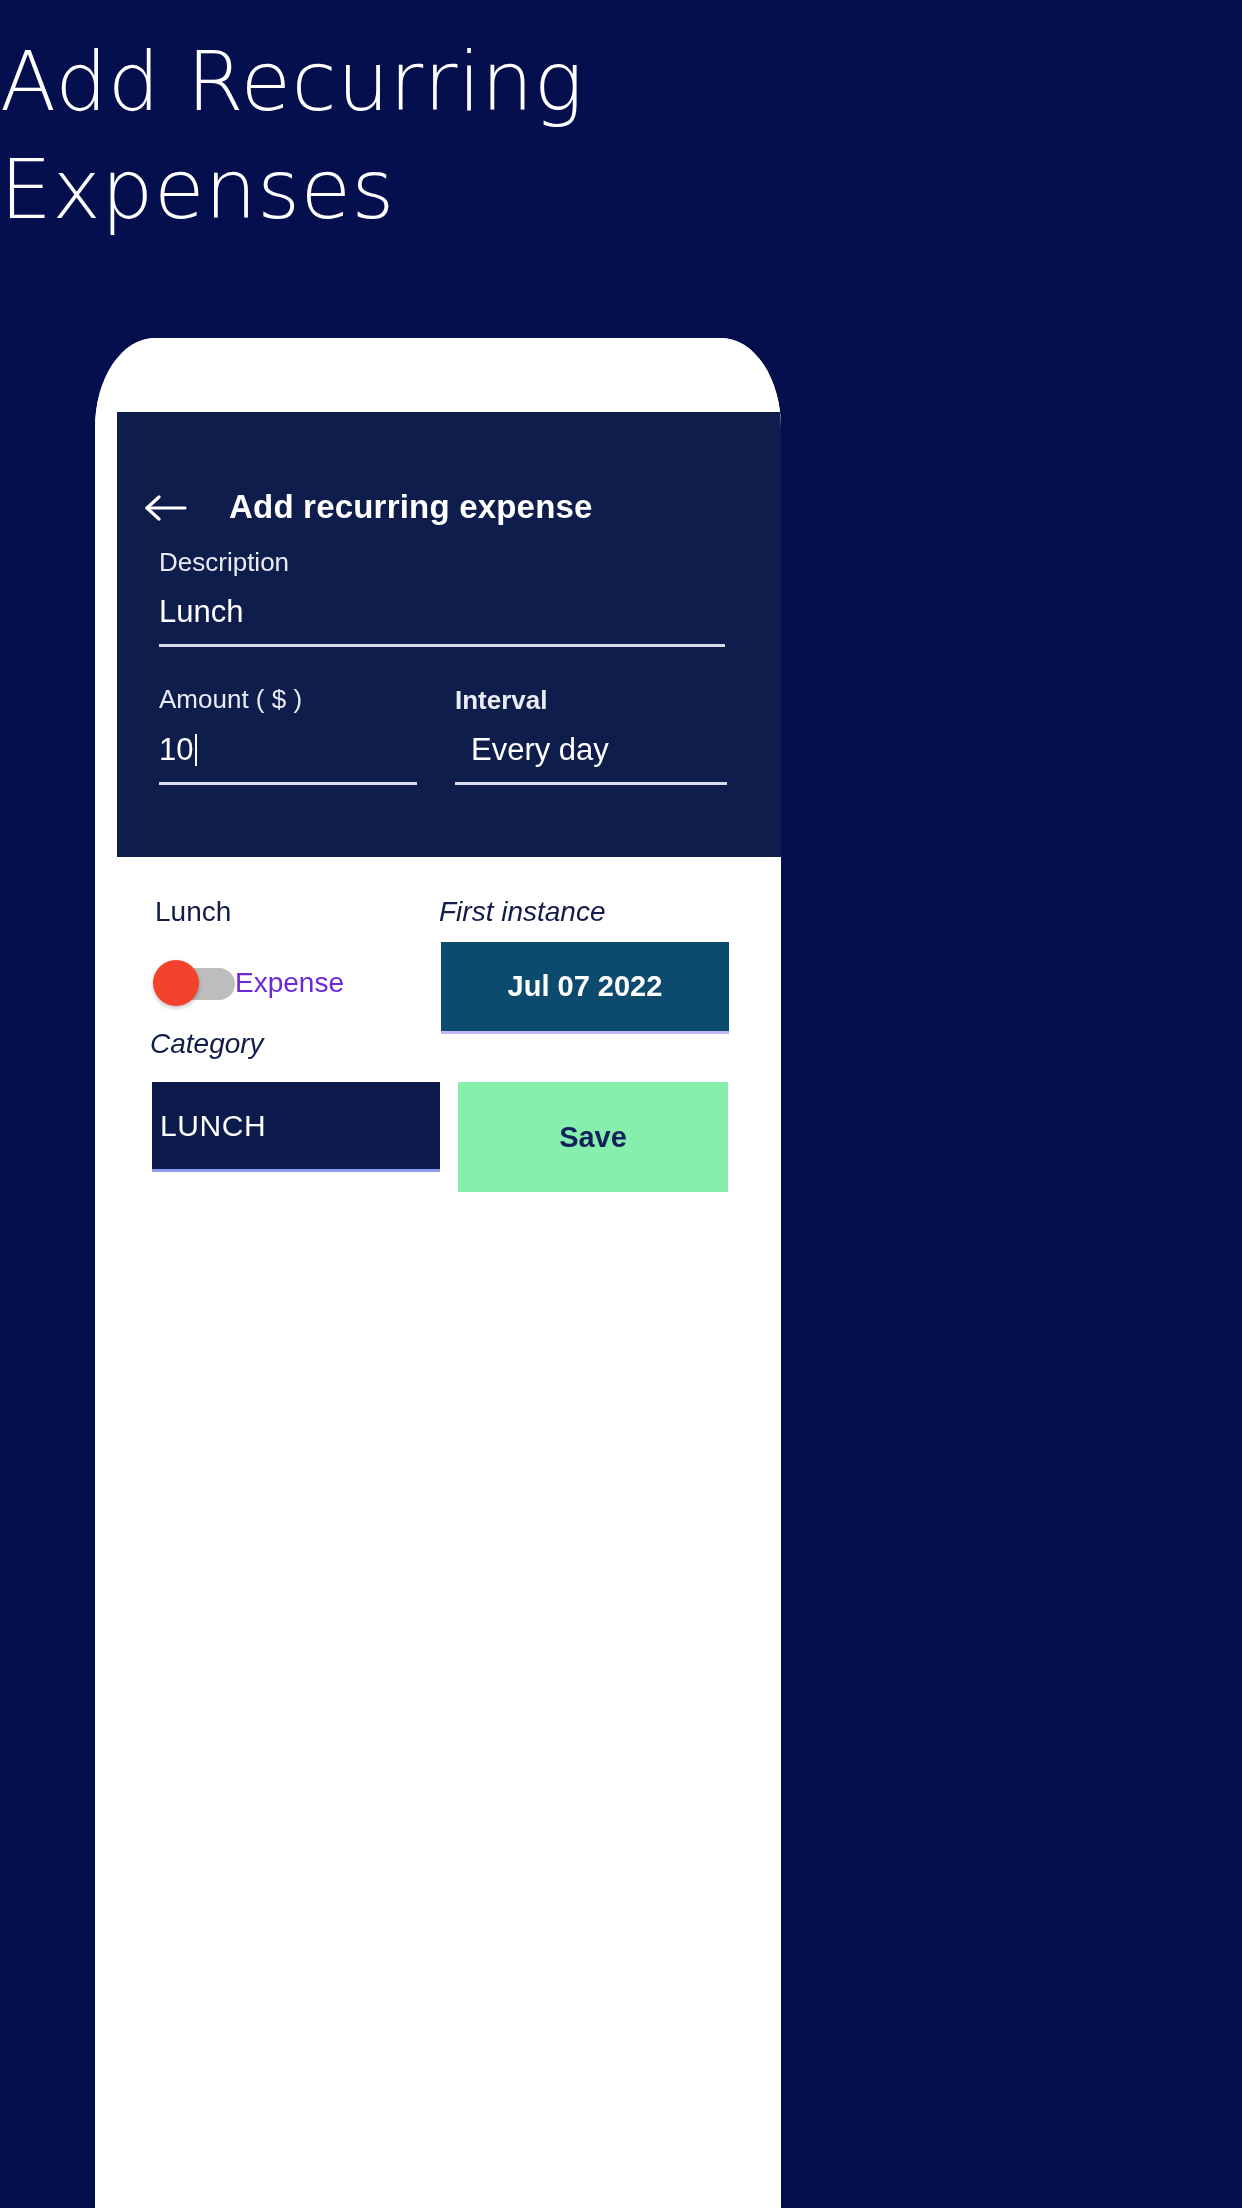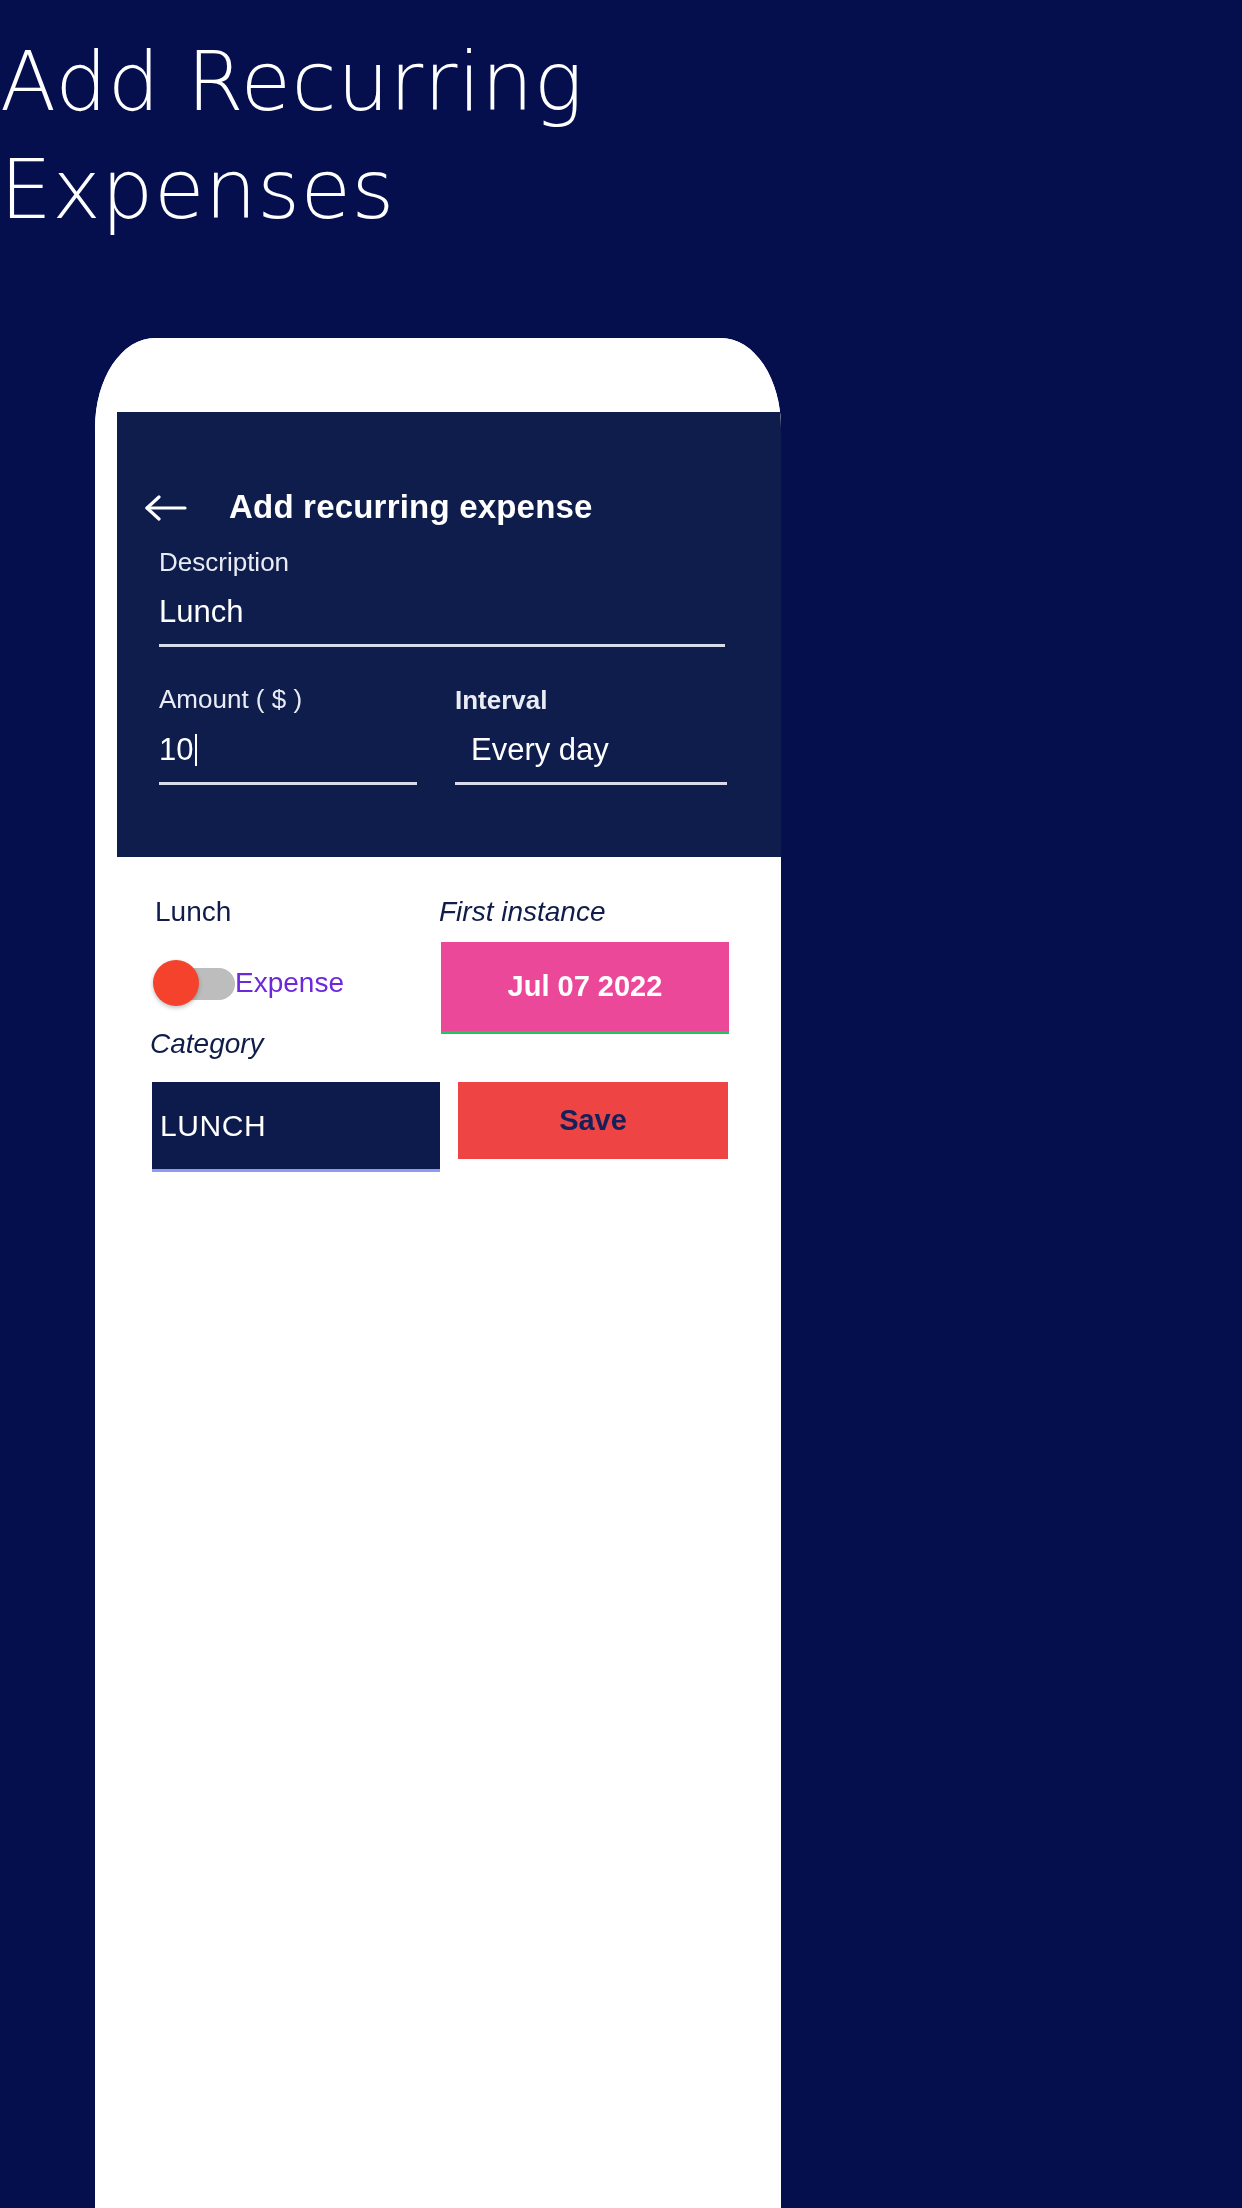--- a/index.html
+++ b/index.html
@@ -157,23 +157,23 @@
     color:#6d28d9;
     font-size:28px;
     line-height:34px;
   }
 
   
   #date-button {
     position:absolute;
     left:346px; top:604px;
     width:288px; height:92px;
-    background:#ec4899;
+    background:#0c4a6e;
     border:none;
-    border-bottom:3px solid #22c55e;
+    border-bottom:3px solid #c4b5fd;
     color:#FFFFFF;
     font-size:29px;
     font-weight:bold;
     font-family:"Liberation Sans", sans-serif;
     cursor:pointer;
     display:flex; align-items:center; justify-content:center;
   }
 
   
   #category-field {
@@ -188,22 +188,22 @@
     position:absolute;
     left:8px; top:26px;
     color:#FFFFFF;
     font-size:30px;
     line-height:36px;
     letter-spacing:0.6px;
   }
   #save-button {
     position:absolute;
     left:363px; top:744px;
-    width:270px; height:77px;
-    background:#ef4444;
+    width:270px; height:110px;
+    background:#86efac;
     border:none;
     color:#12205C;
     font-size:29px;
     font-weight:bold;
     font-family:"Liberation Sans", sans-serif;
     cursor:pointer;
     display:flex; align-items:center; justify-content:center;
   }
 </style>
 </head>

